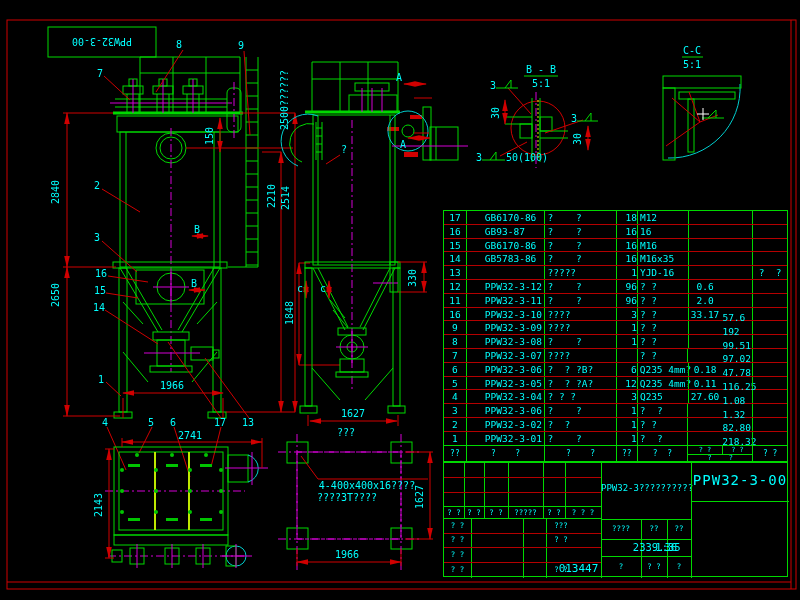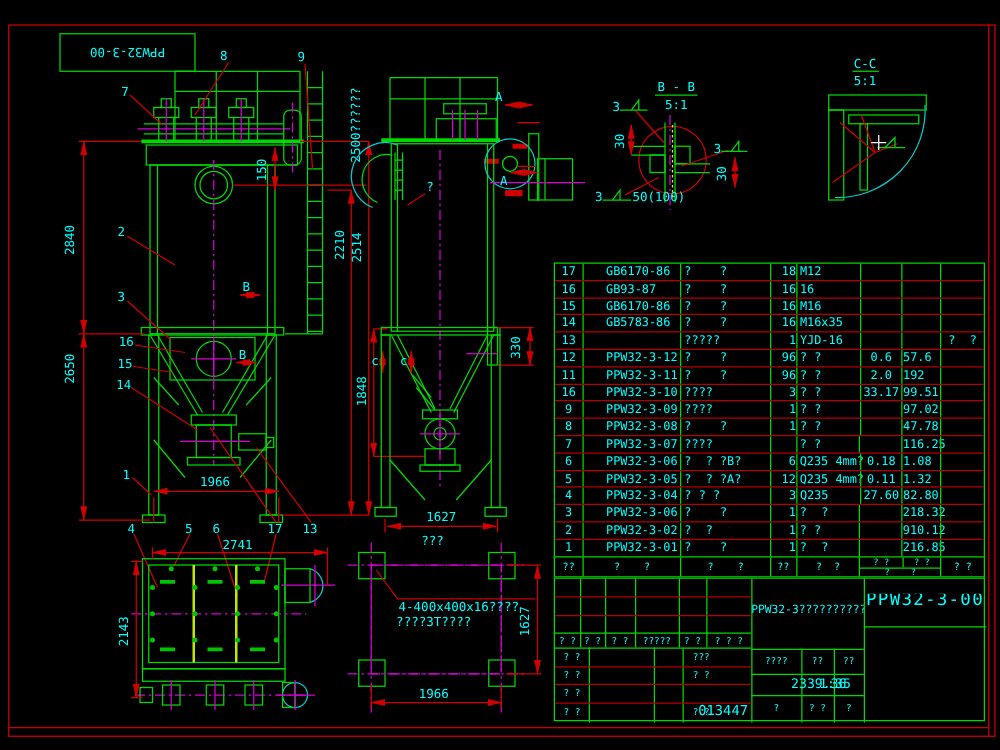--- a/index.html
+++ b/index.html
@@ -27,21 +27,21 @@
   .prow:last-of-type{border-bottom:none;}
   .c{display:block;border-left:1px solid #00d900;box-sizing:border-box;color:#00ffff;
      font-size:9.5px;line-height:13px;white-space:pre;overflow:visible;}
   .c:first-child{border-left:none;}
   .c-no{width:22px;text-align:center;}
   .c-code{width:79px;padding-left:18px;}
   .c-name{width:72px;padding-left:2px;}
   .c-qty{width:21px;text-align:right;}
   .c-mat{width:51px;padding-left:2px;}
   .c-unit{width:34px;text-align:center;}
-  .c-total{width:31px;text-align:left;}
+  .c-total{width:31px;text-align:left;margin-top:31px;}
   .c-rem{width:35px;text-align:center;}
 
   
   .phead{position:absolute;left:443px;top:445px;width:345px;height:17px;border:1px solid #00d900;
          box-sizing:border-box;display:flex;background:#000;}
   .hc{display:block;border-left:1px solid #00d900;box-sizing:border-box;color:#00ffff;
       font-size:8px;line-height:15px;text-align:center;white-space:pre;}
   .hc:first-child{border-left:none;}
   .wgrp{width:65px;border-left:1px solid #00d900;box-sizing:border-box;display:flex;flex-direction:column;}
   .wtop{display:flex;height:8px;}

